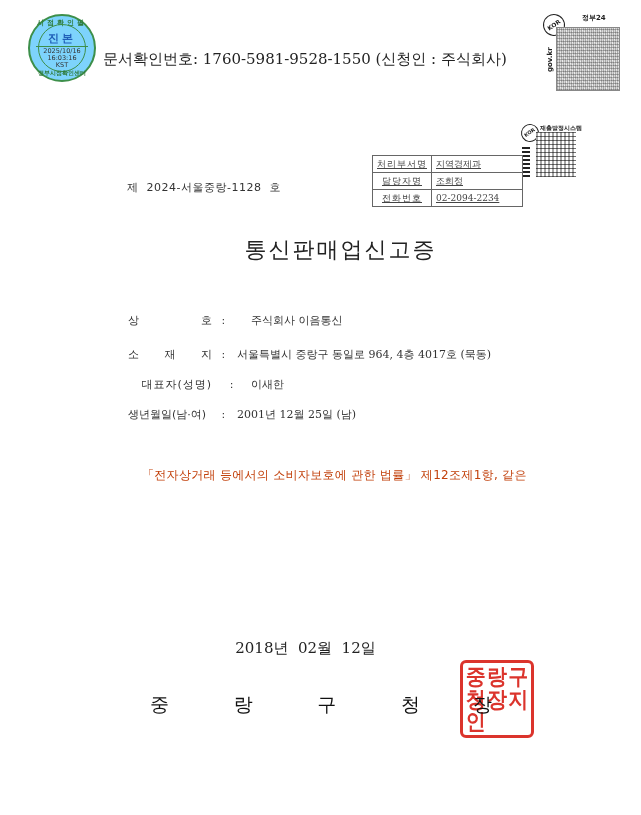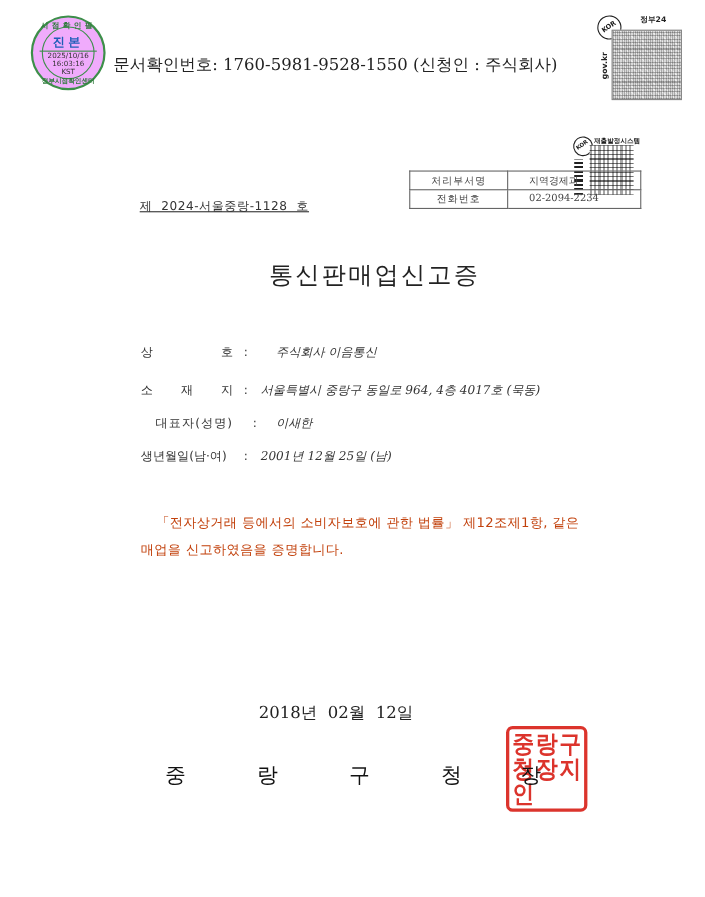--- a/index.html
+++ b/index.html
@@ -3,21 +3,21 @@
 <meta charset="utf-8">
 <style>
   html, body { margin: 0; padding: 0; background: #ffffff; }
   body { width: 641px; height: 815px; position: relative; overflow: hidden;
          font-family: "DejaVu Sans", "Liberation Sans", sans-serif; color: #1a1a1a; }
   .abs { position: absolute; }
   .serif { font-family: "DejaVu Serif", "Liberation Serif", serif; margin-top: 36px; }
 
   
   .vseal { left: 28px; top: 14px; width: 68px; height: 68px; border-radius: 50%;
-           border: 2px solid #3d8f4a; box-sizing: border-box; background: #f0abfc; }
+           border: 2px solid #3d8f4a; box-sizing: border-box; background: #7dd3fc; }
   .vseal .inner { position: absolute; left: 8px; top: 8px; width: 48px; height: 48px;
                   border-radius: 50%; border: 1px solid #3d8f4a; box-sizing: border-box; }
   .vseal .ring-top { position: absolute; left: 0; top: 2px; width: 64px; text-align: center;
                      font-size: 7px; font-weight: bold; color: #2f7a3b; letter-spacing: 3px; }
   .vseal .ring-bot { position: absolute; left: 0; top: 53px; width: 64px; text-align: center;
                      font-size: 6px; font-weight: bold; color: #2f7a3b; letter-spacing: 0px; }
   .vseal .jinbon { position: absolute; left: 0; top: 15px; width: 64px; text-align: center;
                    font-size: 11px; font-weight: bold; color: #1f5fb8; letter-spacing: 3px; }
   .vseal .band { position: absolute; left: 6px; top: 30px; width: 52px; height: 1px; background: #3d8f4a; }
   .vseal .dt { position: absolute; left: 0; width: 64px; text-align: center;
@@ -38,32 +38,32 @@
   .govkr-label { font-size: 7px; font-weight: bold; color: #222; transform: rotate(-90deg); transform-origin: left top; }
 
   .qr2 { background-color: #fff;
          background-image:
            repeating-linear-gradient(0deg, rgba(0,0,0,.55) 0 1px, transparent 1px 4px),
            repeating-linear-gradient(90deg, rgba(0,0,0,.35) 0 2px, transparent 2px 4px); }
   .sys-label { font-size: 6px; font-weight: bold; color: #222; white-space: nowrap; }
 
   
   .dept { left: 372px; top: 155px; border-collapse: collapse; font-size: 9px; color: #444; }
-  .dept td { border: 1px solid #666; height: 16px; padding: 0 19px; white-space: nowrap; }
+  .dept td { border: 1px solid #666; height: 16px; padding: 0 4px; white-space: nowrap; text-decoration: underline; }
   .dept td.k { width: 50px; text-align: center; letter-spacing: 1px; }
   .dept td.v { width: 82px; }
 
   .regno { left: 127px; top: 180px; font-size: 11px; color: #333; white-space: nowrap; letter-spacing: 0.5px; }
   .title { left: 0; top: 235px; width: 641px; text-align: center; font-size: 22px; color: #222;
            letter-spacing: 2px; padding-left: 40px; box-sizing: border-box; }
 
   .field { left: 128px; font-size: 11px; color: #333; white-space: nowrap; }
   .field .lbl-sp { display: inline-flex; justify-content: space-between; width: 84px; }
   .field .colon { display: inline-block; width: 12px; }
-  .field .val { margin-left: 4px; font-style: italic; }
+  .field .val { margin-left: 4px; }
 
   .body-text { left: 128px; top: 463px; width: 440px; font-size: 12px; line-height: 25px; color: #c2410c; letter-spacing: 0.3px; }
   .body-text p { margin: 0; }
 
   .date { left: 0; top: 603px; width: 641px; text-align: center; font-size: 15px; color: #222; padding-right: 30px; box-sizing: border-box; }
   .issuer { left: 150px; top: 692px; width: 270px; display: flex; justify-content: space-between;
             font-size: 19px; color: #111; }
   .issuer-jang { left: 473px; top: 692px; font-size: 19px; color: #111; z-index: 3; }
 
   
@@ -99,27 +99,31 @@
 <div class="abs qr2" style="left:536px; top:132px; width:40px; height:45px;"></div>
 <div class="abs" style="left:522px; top:145px; width:8px; height:32px; background:repeating-linear-gradient(0deg,#222 0 2px,#fff 2px 4px);"></div>
 
 <table class="abs dept">
   <tbody>
       <tr>
     <td class="k">처리부서명</td>
     <td class="v">지역경제과</td>
   </tr>
   <tr>
+    <td class="k">담당자명</td>
+    <td class="v">조희정</td>
+  </tr>
+  <tr>
     <td class="k">전화번호</td>
     <td class="v serif">02-2094-2234</td>
   </tr>
 </tbody>
   </table>
 
-<div class="abs regno" style="white-space:pre;text-decoration:underline;">제  2024-서울중랑-1128  호</div>
+<div class="abs regno" style="white-space:pre;">제  2024-서울중랑-1128  호</div>
 
 <div class="abs title">통신판매업신고증</div>
 
 <div class="abs field" style="top:313px;">
   <span class="lbl-sp">
     <span>상</span>
     <span>호</span>
   </span>
   <span class="colon" style="margin-left:6px">:</span>
   <span class="val" style="margin-left:14px">주식회사 이음통신</span>
@@ -142,21 +146,20 @@
 </div>
 
 <div class="abs field" style="top:407px;">
   <span style="display:inline-block;width:88px;">생년월일(남·여)</span>
   <span class="colon" style="margin-left:2px">:</span>
   <span class="val serif" style="margin-left:0px">2001년 12월 25일 (남)</span>
 </div>
 
 <div class="abs body-text">
   <p style="padding-left:14px">「전자상거래 등에서의 소비자보호에 관한 법률」 제12조제1항, 같은</p>
-  <p>매업을 신고하였음을 증명합니다.</p>
 </div>
 
 <div class="abs date serif" style="white-space:pre;">2018년  02월  12일</div>
 
 <div class="abs issuer">
   <span>중</span>
   <span>랑</span>
   <span>구</span>
   <span>청</span>
 </div>

